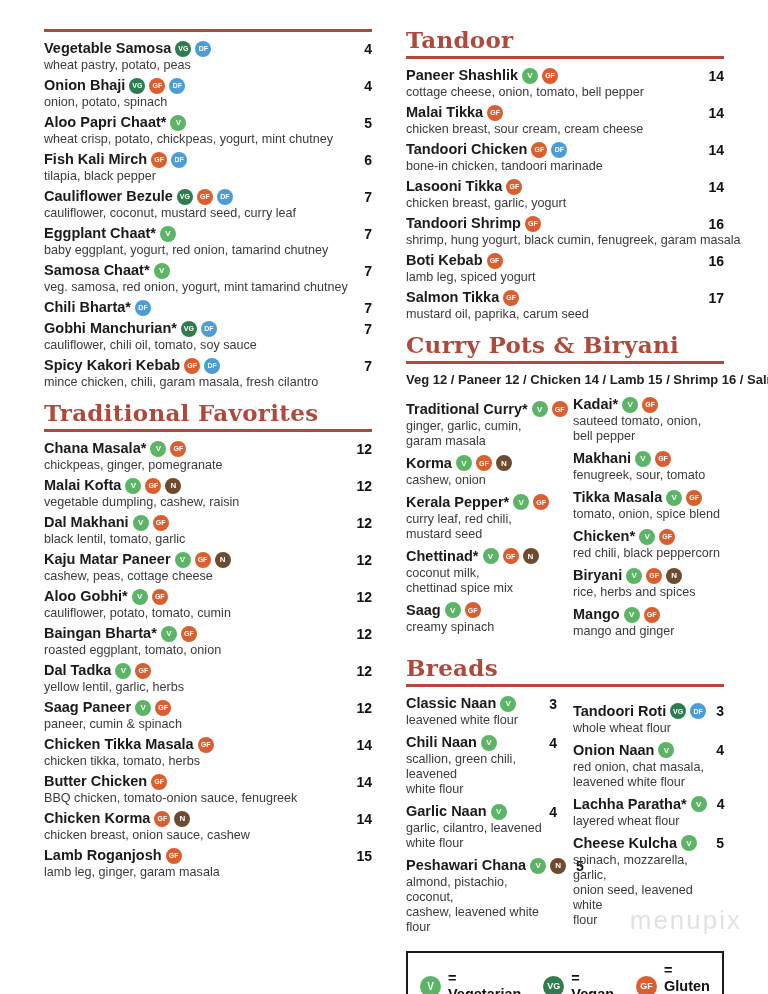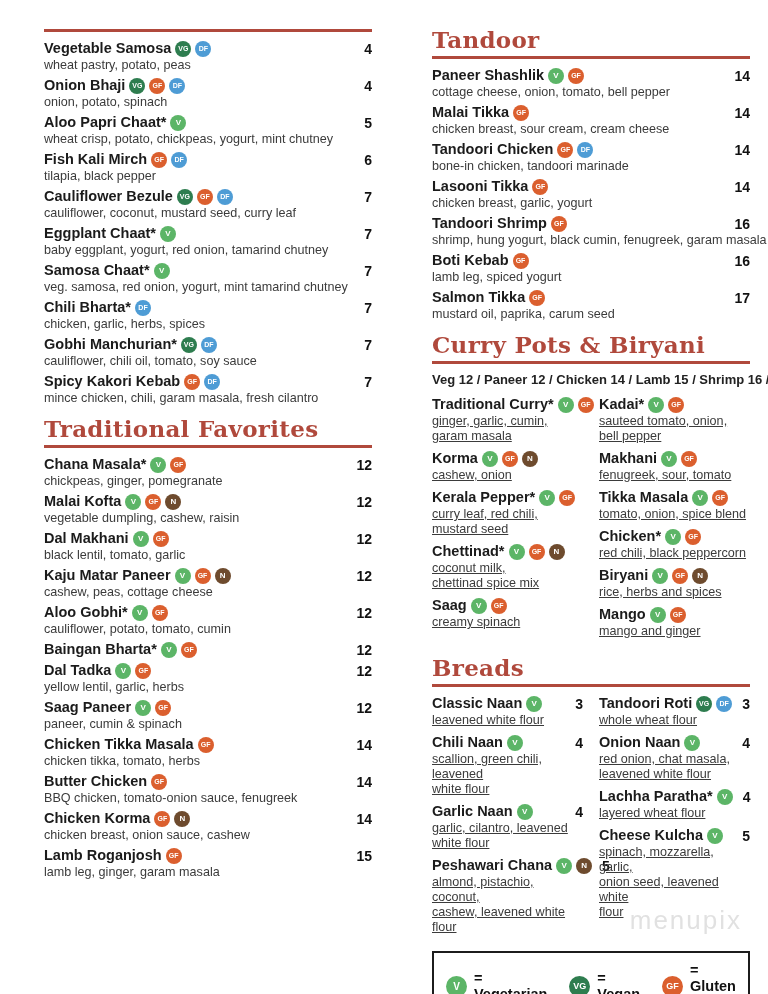--- a/index.html
+++ b/index.html
@@ -1,41 +1,41 @@
 <!DOCTYPE html>
 <html><head>
 <meta charset="utf-8">
 <style>
   html,body { margin:0; padding:0; background:#ffffff; }
   body { width:768px; height:994px; position:relative; overflow:hidden;
          font-family:"Liberation Sans", sans-serif; color:#1b1b1b; }
   .page { position:absolute; inset:0; padding:26px 44px 0 44px; display:flex; gap:34px; }
   .col { flex:none; }
   .col-left  { width:328px; }
-  .col-right { width:318px;margin-left:26px; }
+  .col-right { width:318px; }
 
   .section { margin-top:0; }
   .section + .section { margin-top:9px; }
   .section-title { font-family:"DejaVu Serif", serif; font-weight:bold; font-size:23px;
                    line-height:27px; color:#B0493C; letter-spacing:0.3px; }
   .rule { height:3px; background:#B0493C; margin:3px 0 8px 0; }
 
   .menu-item { margin-bottom:4px; }
   .item-head { display:flex; align-items:center; gap:4px; min-height:17px; }
   .item-name { font-weight:bold; font-size:14.5px; line-height:17px; color:#1b1b1b; white-space:nowrap; }
   .badge { flex:none; width:16px; height:16px; border-radius:50%; color:#fff;
            display:inline-flex; align-items:center; justify-content:center;
            font-weight:bold; font-size:8px; letter-spacing:0; }
   .badge.two { font-size:7px; }
   .item-price { margin-left:auto; font-weight:bold; font-size:14px; color:#111; padding-left:6px; }
   .item-desc { font-size:12.6px; line-height:15px; color:#3b3b3b; margin-top:1px; }
   .fullwidth .item-desc { white-space:nowrap; }
-  .subcols { display:flex; gap:16px; }
+  .subcols { display:flex; gap:16px;align-items:center; }
   .subcol { flex:1; min-width:0; }
-  .subcol .item-desc { white-space:pre-line;text-decoration:underline; }
+  .subcol .item-desc { white-space:pre-line; }
   .subcol .menu-item { margin-bottom:6px; }
 
   .pricing-line { font-weight:bold; font-size:13px; line-height:16px; color:#222; margin:0 0 8px 0; white-space:nowrap; }
 
   .legend-box { border:2px solid #1c1c1c; margin-top:10px; padding:9px 12px 7px 12px; position:relative; }
   .legend-row { display:flex; align-items:center; column-gap:22px; margin-bottom:7px; }
   .legend-entry { display:flex; align-items:center; gap:7px; }
   .legend-entry .badge { width:21px; height:21px; font-size:10px; }
   .legend-entry .badge.two { font-size:9px; }
   .legend-entry .lbl { font-weight:bold; font-size:14.5px; color:#111; }
@@ -114,21 +114,20 @@
               <span class="item-price">7</span>
             </div>
             <div class="item-desc">veg. samosa, red onion, yogurt, mint tamarind chutney</div>
           </div>
           <div class="menu-item">
             <div class="item-head">
               <span class="item-name">Chili Bharta*</span>
               <span class="badge two" style="background: rgb(78, 156, 213);">DF</span>
               <span class="item-price">7</span>
             </div>
-            <div class="item-desc">chicken, garlic, herbs, spices</div>
           </div>
           <div class="menu-item">
             <div class="item-head">
               <span class="item-name">Gobhi Manchurian*</span>
               <span class="badge two" style="background: rgb(46, 125, 79);">VG</span>
               <span class="badge two" style="background: rgb(78, 156, 213);">DF</span>
               <span class="item-price">7</span>
             </div>
             <div class="item-desc">cauliflower, chili oil, tomato, soy sauce</div>
           </div>
@@ -194,20 +193,21 @@
             </div>
             <div class="item-desc">cauliflower, potato, tomato, cumin</div>
           </div>
           <div class="menu-item">
             <div class="item-head">
               <span class="item-name">Baingan Bharta*</span>
               <span class="badge" style="background: rgb(92, 181, 103);">V</span>
               <span class="badge two" style="background: rgb(219, 95, 46);">GF</span>
               <span class="item-price">12</span>
             </div>
+            <div class="item-desc">roasted eggplant, tomato, onion</div>
           </div>
           <div class="menu-item">
             <div class="item-head">
               <span class="item-name">Dal Tadka</span>
               <span class="badge" style="background: rgb(92, 181, 103);">V</span>
               <span class="badge two" style="background: rgb(219, 95, 46);">GF</span>
               <span class="item-price">12</span>
             </div>
             <div class="item-desc">yellow lentil, garlic, herbs</div>
           </div>

